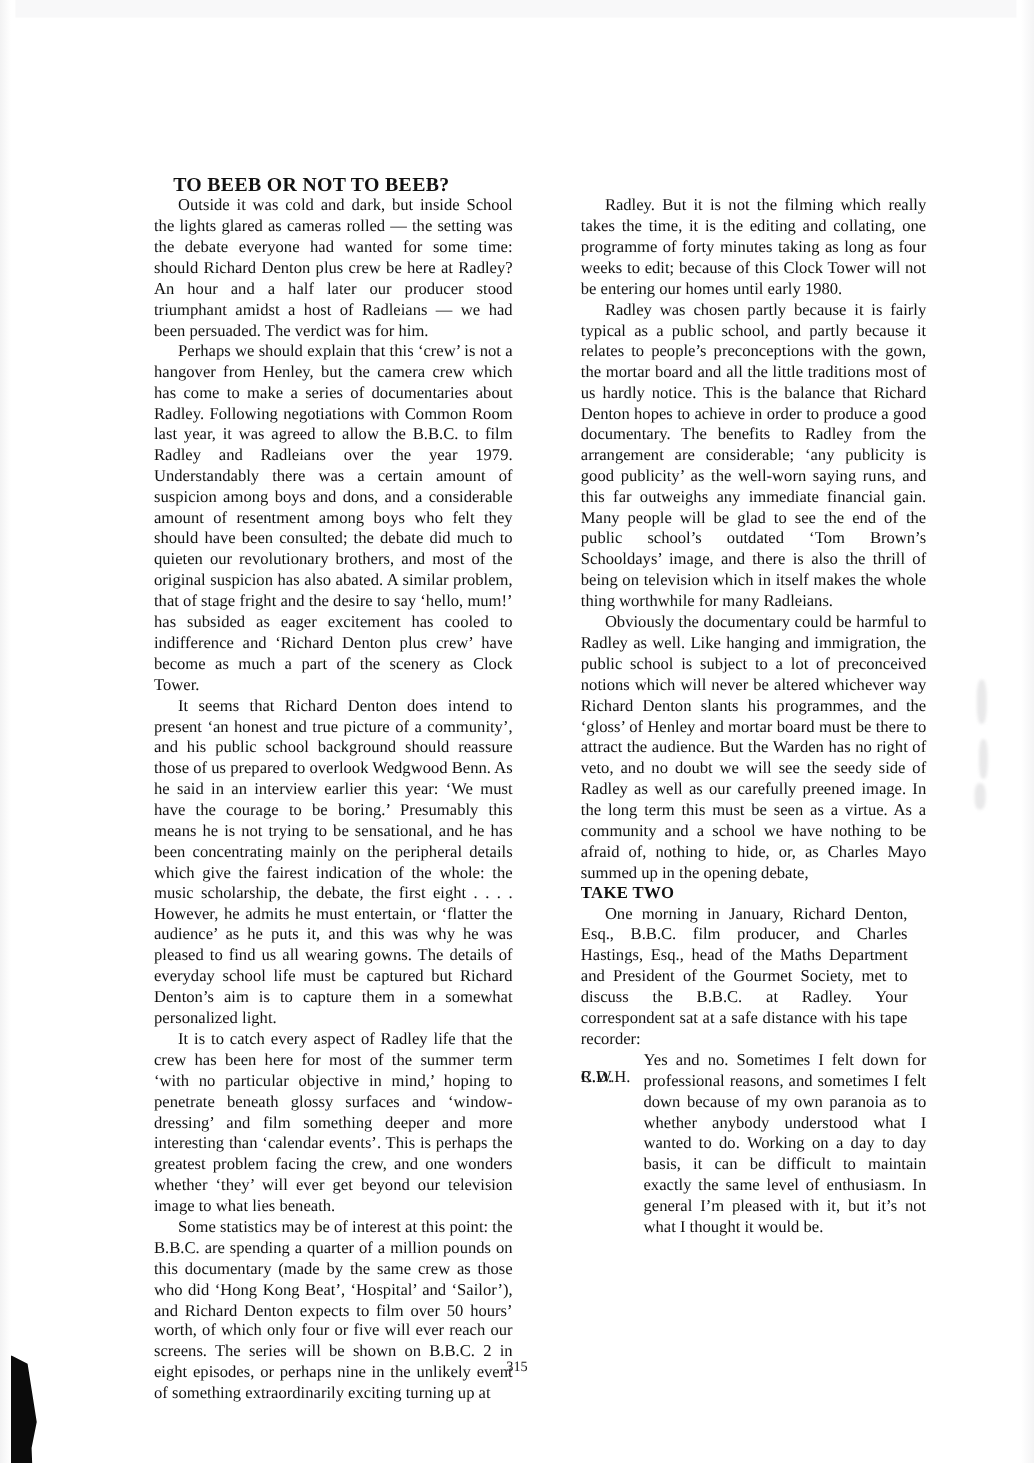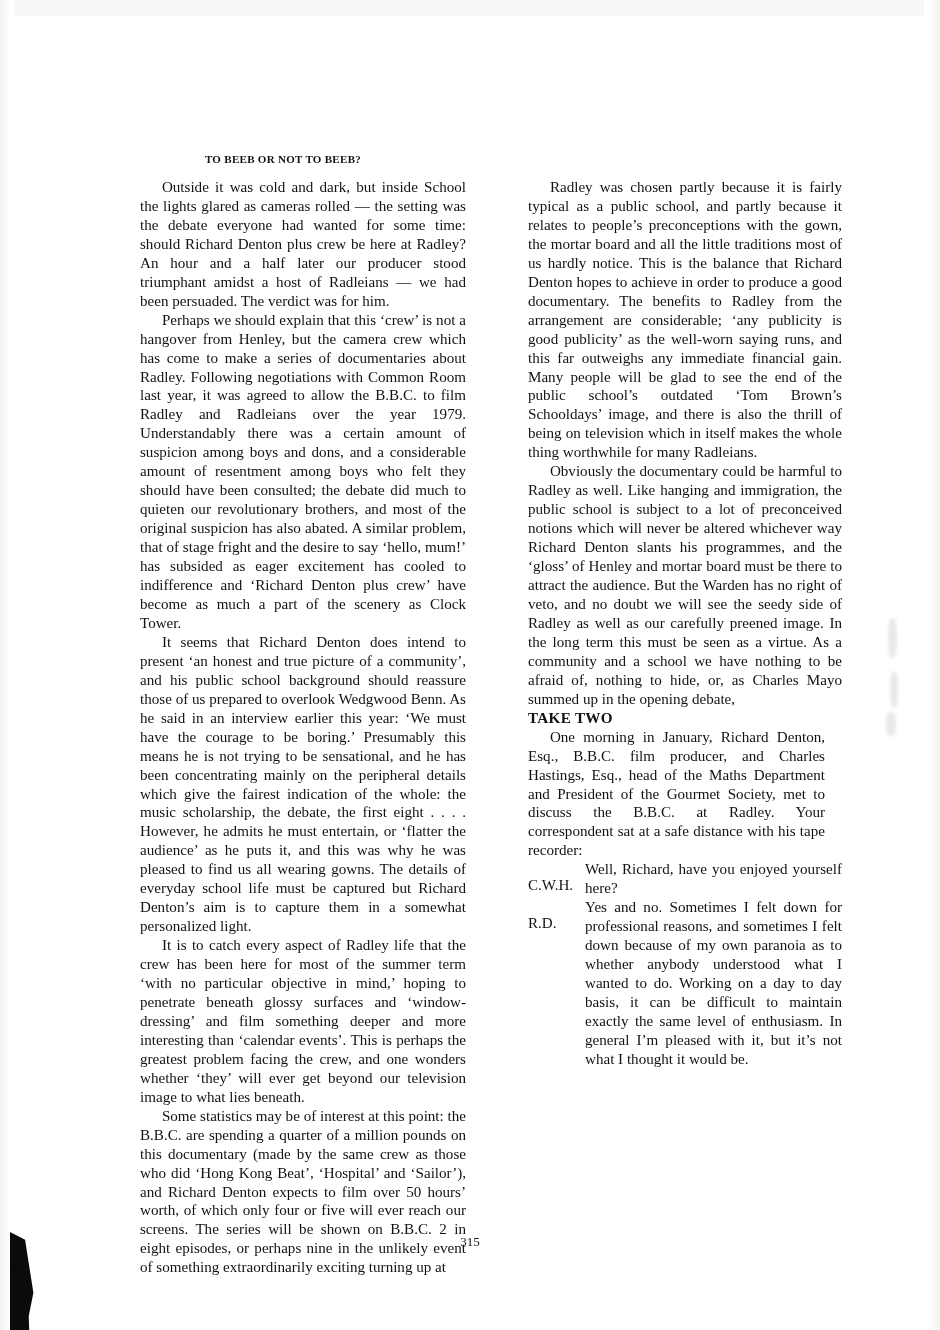--- a/index.html
+++ b/index.html
@@ -69,21 +69,21 @@
     left: 0; top: 0;
     width: 940px; height: 1330px;
   }
 
   .page-title {
     position: absolute;
     left: 100px;
     top: 146px;
     width: 366px;
     text-align: center;
-    font-size: 11px;
+    font-size: 18px;
     font-weight: bold;
     letter-spacing: 0.3px;
   }
 
   .col {
     position: absolute;
     top: 178px;
     font-size: 15.1px;
     line-height: 18.95px;
     text-align: justify;
@@ -178,31 +178,31 @@
 
   <div class="col col-left">
     <p>Outside it was cold and dark, but inside School the lights glared as cameras rolled — the setting was the debate everyone had wanted for some time: should Richard Denton plus crew be here at Radley? An hour and a half later our producer stood triumphant amidst a host of Radleians — we had been persuaded. The verdict was for him.</p>
     <p>Perhaps we should explain that this ‘crew’ is not a hangover from Henley, but the camera crew which has come to make a series of documentaries about Radley. Following negotiations with Common Room last year, it was agreed to allow the B.B.C. to film Radley and Radleians over the year 1979. Understandably there was a certain amount of suspicion among boys and dons, and a considerable amount of resentment among boys who felt they should have been consulted; the debate did much to quieten our revolutionary brothers, and most of the original suspicion has also abated. A similar problem, that of stage fright and the desire to say ‘hello, mum!’ has subsided as eager excitement has cooled to indifference and ‘Richard Denton plus crew’ have become as much a part of the scenery as Clock Tower.</p>
     <p>It seems that Richard Denton does intend to present ‘an honest and true picture of a community’, and his public school background should reassure those of us prepared to overlook Wedgwood Benn. As he said in an interview earlier this year: ‘We must have the courage to be boring.’ Presumably this means he is not trying to be sensational, and he has been concentrating mainly on the peripheral details which give the fairest indication of the whole: the music scholarship, the debate, the first eight . . . . However, he admits he must entertain, or ‘flatter the audience’ as he puts it, and this was why he was pleased to find us all wearing gowns. The details of everyday school life must be captured but Richard Denton’s aim is to capture them in a somewhat personalized light.</p>
     <p>It is to catch every aspect of Radley life that the crew has been here for most of the summer term ‘with no particular objective in mind,’ hoping to penetrate beneath glossy surfaces and ‘window-dressing’ and film something deeper and more interesting than ‘calendar events’. This is perhaps the greatest problem facing the crew, and one wonders whether ‘they’ will ever get beyond our television image to what lies beneath.</p>
     <p>Some statistics may be of interest at this point: the B.B.C. are spending a quarter of a million pounds on this documentary (made by the same crew as those who did ‘Hong Kong Beat’, ‘Hospital’ and ‘Sailor’), and Richard Denton expects to film over 50 hours’ worth, of which only four or five will ever reach our screens. The series will be shown on B.B.C. 2 in eight episodes, or perhaps nine in the unlikely event of something extraordinarily exciting turning up at</p>
   </div>
 
   <div class="col col-right">
+    <p>Radley. But it is not the filming which really takes the time, it is the editing and collating, one programme of forty minutes taking as long as four weeks to edit; because of this Clock Tower will not be entering our homes until early 1980.</p>
     <p>Radley was chosen partly because it is fairly typical as a public school, and partly because it relates to people’s preconceptions with the gown, the mortar board and all the little traditions most of us hardly notice. This is the balance that Richard Denton hopes to achieve in order to produce a good documentary. The benefits to Radley from the arrangement are considerable; ‘any publicity is good publicity’ as the well-worn saying runs, and this far outweighs any immediate financial gain. Many people will be glad to see the end of the public school’s outdated ‘Tom Brown’s Schooldays’ image, and there is also the thrill of being on television which in itself makes the whole thing worthwhile for many Radleians.</p>
     <p>Obviously the documentary could be harmful to Radley as well. Like hanging and immigration, the public school is subject to a lot of preconceived notions which will never be altered whichever way Richard Denton slants his programmes, and the ‘gloss’ of Henley and mortar board must be there to attract the audience. But the Warden has no right of veto, and no doubt we will see the seedy side of Radley as well as our carefully preened image. In the long term this must be seen as a virtue. As a community and a school we have nothing to be afraid of, nothing to hide, or, as Charles Mayo summed up in the opening debate,</p>
 
     <p class="subhead no-indent">TAKE TWO</p>
 
     <p class="interview-intro">One morning in January, Richard Denton, Esq., B.B.C. film producer, and Charles Hastings, Esq., head of the Maths Department and President of the Gourmet Society, met to discuss the B.B.C. at Radley. Your correspondent sat at a safe distance with his tape recorder:</p>
 
     <div class="dialogue">
       <p class="dialogue-row">
         <span class="speaker">C.W.H.</span>
-        <span class="speech">Well, Richard, have you enjoyed yourself here?</span>
       </p>
       <p class="dialogue-row">
         <span class="speaker">R.D.</span>
         <span class="speech">Yes and no. Sometimes I felt down for professional reasons, and sometimes I felt down because of my own paranoia as to whether anybody understood what I wanted to do. Working on a day to day basis, it can be difficult to maintain exactly the same level of enthusiasm. In general I’m pleased with it, but it’s not what I thought it would be.</span>
       </p>
     </div>
   </div>
 
   <div class="folio">315</div>
 

